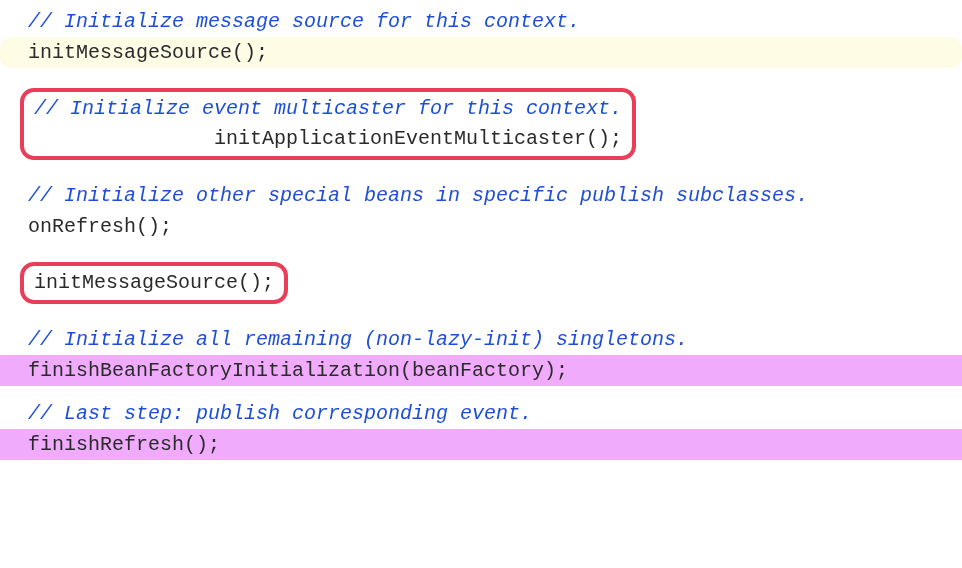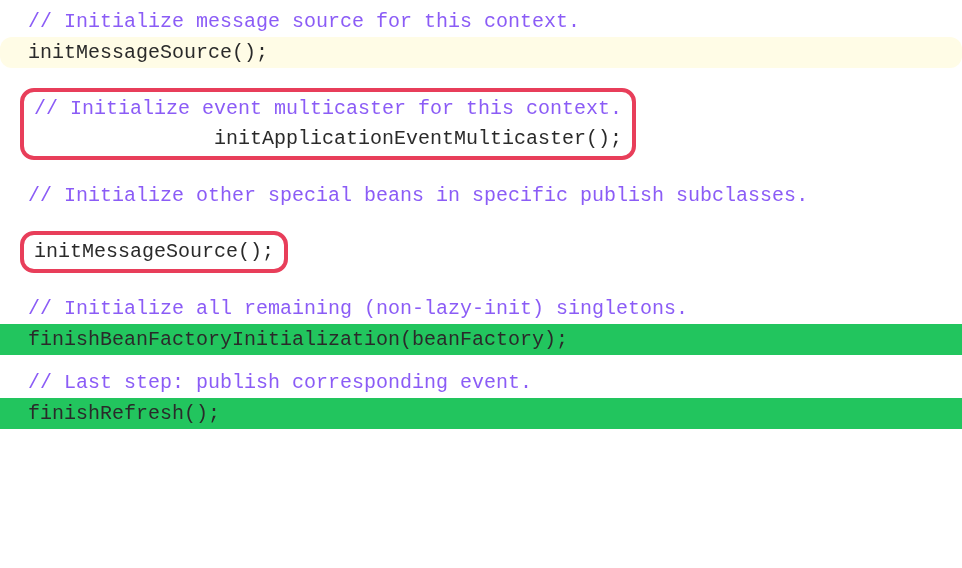--- a/index.html
+++ b/index.html
@@ -16,31 +16,32 @@
       overflow: hidden;
     }
     .code-block {
       padding-left: 28px;
     }
     .line {
       line-height: 1.55;
       white-space: pre;
     }
     .comment {
-      color: #8b5cf6;
+      color: #1d4ed8;
+      font-style: italic;
     }
     .code {
       color: #2a2a2a;
     }
     .bg-yellow {
       background-color: #fffce6;
       border-radius: 12px;
     }
     .bg-pink {
-      background-color: #22c55e;
+      background-color: #f0abfc;
     }
     .highlight-box {
       border: 4px solid #e83e5a;
       border-radius: 14px;
       padding: 2px 10px;
       margin: 8px 0 8px 20px;
       display: inline-block;
     }
     .highlight-box .line {
       line-height: 1.5;
@@ -71,20 +72,21 @@
 
 <div class="highlight-box">
   <div class="line comment">// Initialize event multicaster for this context.</div>
   <div class="line code">initApplicationEventMulticaster();</div>
 </div>
 
 <div class="spacer"></div>
 
 <div class="code-block">
   <div class="line comment">// Initialize other special beans in specific publish subclasses.</div>
+  <div class="line code">onRefresh();</div>
 </div>
 
 <div class="spacer"></div>
 
 <div class="highlight-box">
   <div class="line code">initMessageSource();</div>
 </div>
 
 <div class="spacer"></div>
 

